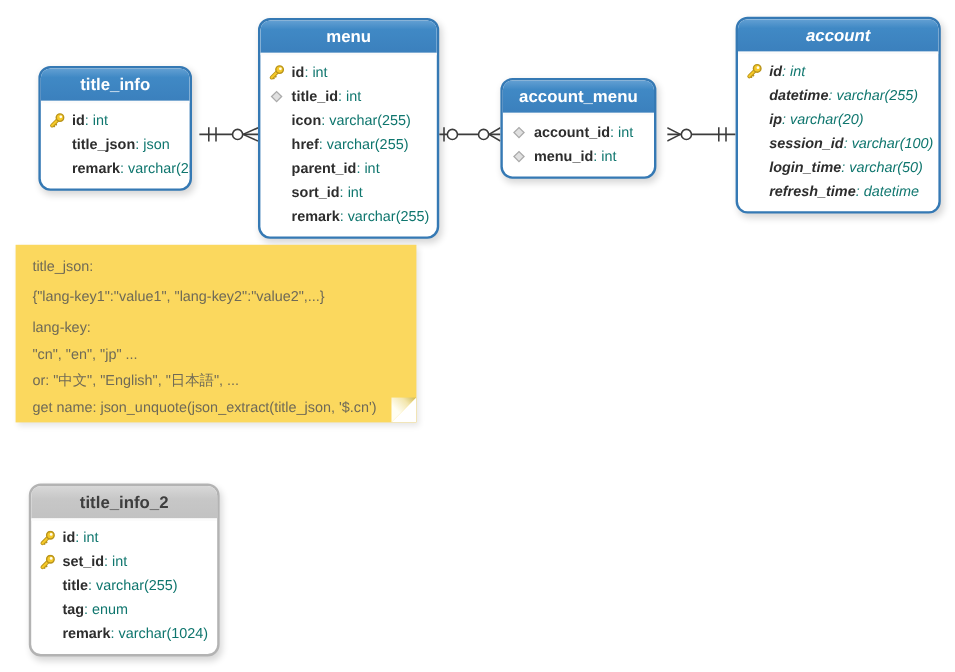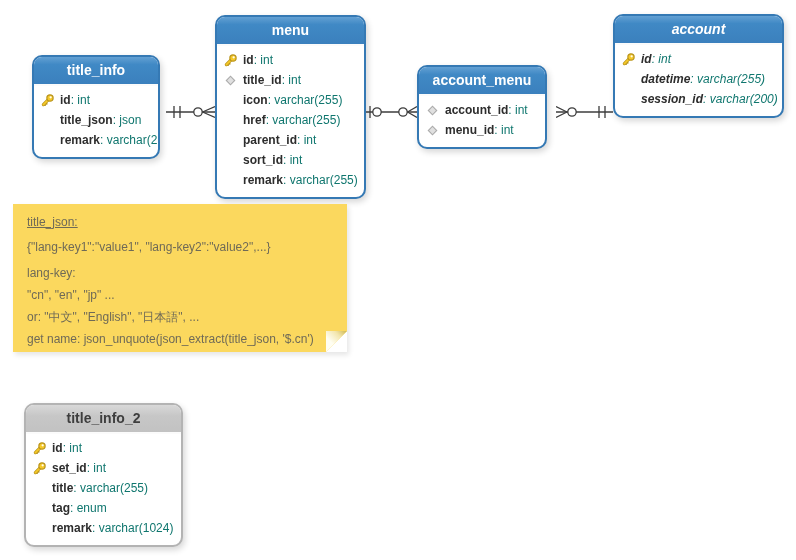--- a/index.html
+++ b/index.html
@@ -57,21 +57,21 @@
     left:13px;top:204px;width:334px;height:148px;
     background:#fbd85e;
     box-sizing:border-box;
     padding:11px 14px 0 14px;
     box-shadow:2px 3px 5px rgba(0,0,0,0.10);
   }
   .note-line{
     font-size:12px;color:#6f6a57;line-height:14px;margin-bottom:8px;
     white-space:nowrap;overflow:hidden;
   }
-  .note-line:nth-child(1){margin-bottom:11px;text-decoration:underline;}
+  .note-line:nth-child(1){margin-bottom:11px;}
   .note-line:nth-child(2){margin-bottom:12px;}
   .note-fold-cut,.note-fold-flap{
     position:absolute;right:0;bottom:0;width:21px;height:21px;
   }
   .note-fold-cut{
     clip-path:polygon(0 100%, 100% 0, 100% 100%);
     background:#ffffff;
   }
   .note-fold-flap{
     clip-path:polygon(0 0, 100% 0, 0 100%);
@@ -205,22 +205,37 @@
           <span class="field-name">id</span>
           <span class="field-type">int</span>
         </div>
         <div class="field-row">
           <span class="field-icon"></span>
           <span class="field-name">datetime</span>
           <span class="field-type">varchar(255)</span>
         </div>
         <div class="field-row">
           <span class="field-icon"></span>
+          <span class="field-name">ip</span>
+          <span class="field-type">varchar(20)</span>
+        </div>
+        <div class="field-row">
+          <span class="field-icon"></span>
           <span class="field-name">session_id</span>
-          <span class="field-type">varchar(200)</span>
+          <span class="field-type">varchar(100)</span>
+        </div>
+        <div class="field-row">
+          <span class="field-icon"></span>
+          <span class="field-name">login_time</span>
+          <span class="field-type">varchar(50)</span>
+        </div>
+        <div class="field-row">
+          <span class="field-icon"></span>
+          <span class="field-name">refresh_time</span>
+          <span class="field-type">datetime</span>
         </div>
       </div>
   </div>
 
   <div class="db-table gray" id="t-title_info_2">
     <div class="tbl-header">title_info_2</div>
     <div class="tbl-body">
         <div class="field-row">
           <span class="field-icon">
             <svg width="13" height="13" viewBox="0 0 12 12">

